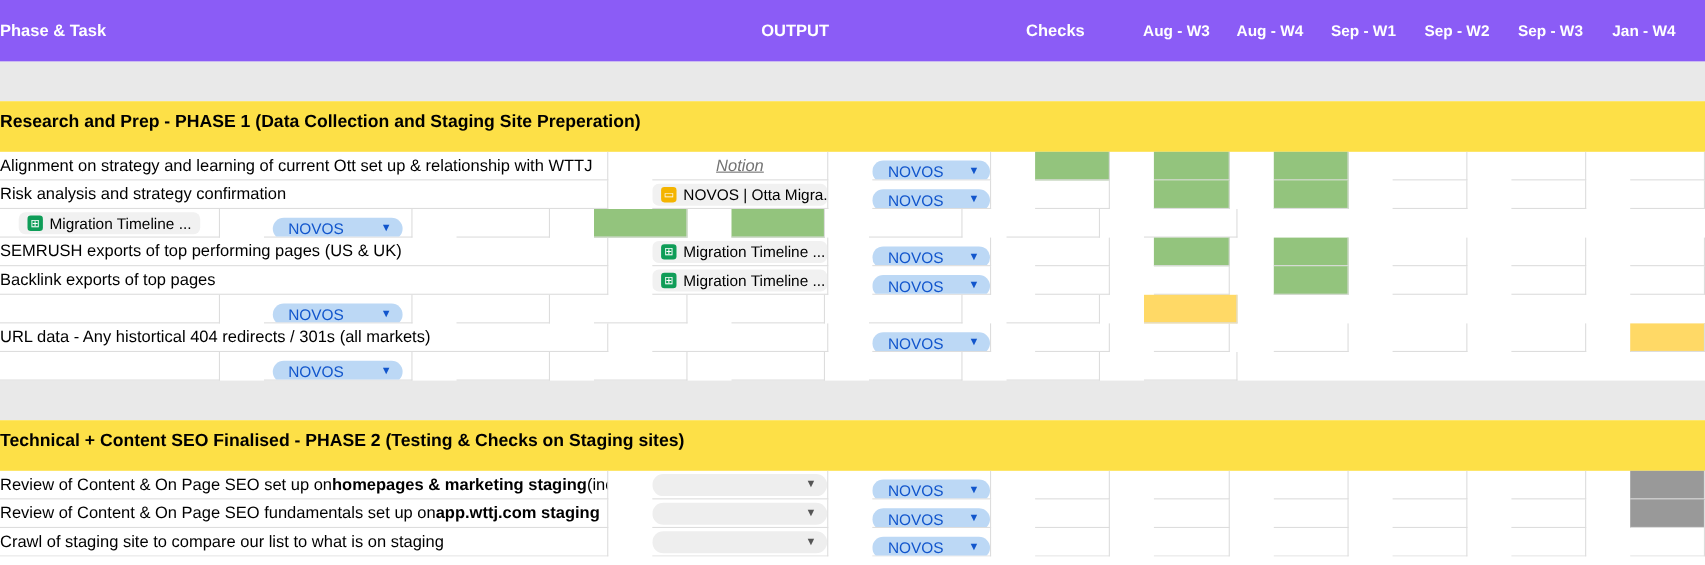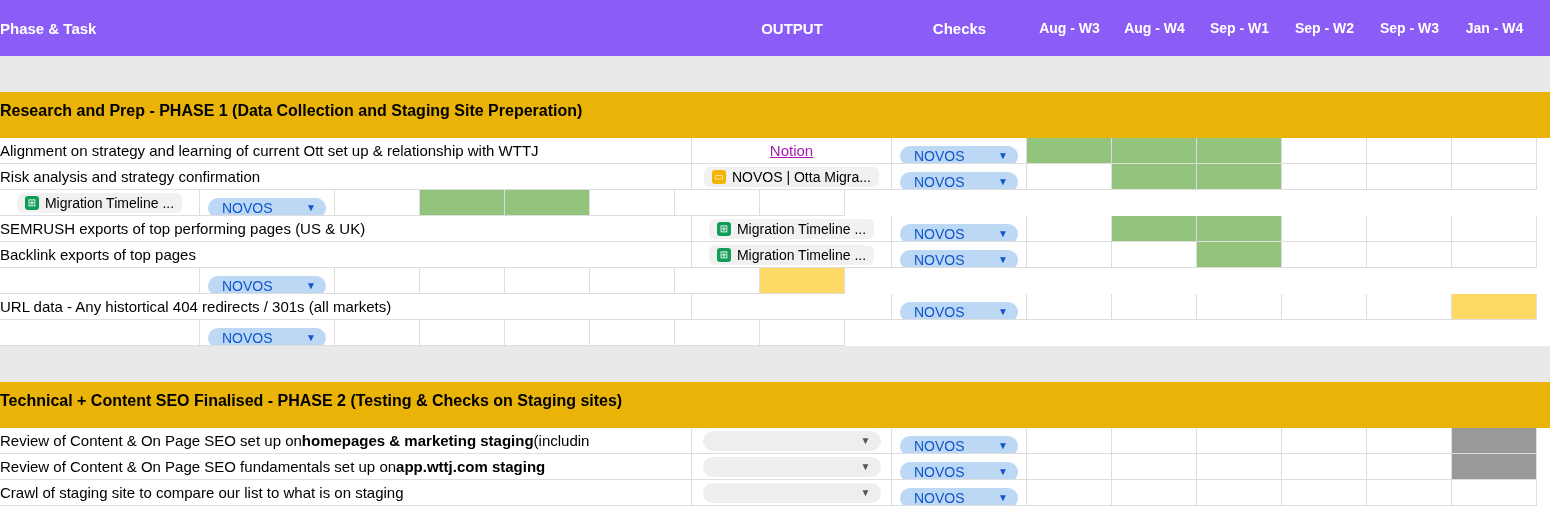--- a/index.html
+++ b/index.html
@@ -12,49 +12,50 @@
   }
   .header-row {
     background: #8b5cf6;
     color: #fff;
     display: flex;
     height: 56px;
     align-items: center;
     font-weight: 700;
   }
   .col-task   { width: 692px; padding-left: 0; }
-  .col-output { width: 200px; text-align: center; }
+  .col-output { width: 200px; text-align: left; }
   .col-owner  { width: 135px; text-align: center; }
   .col-week   { width: 85px;  text-align: center; font-size: 14px; }
   .section-band {
     background: #e9e9e9;
     height: 36px;
   }
   .section-title {
-    background: #eab308;
+    background: #fde047;
     font-weight: 700;
     padding: 10px 0 18px 0;
     font-size: 16px;
   }
   .data-row {
     display: flex;
     height: 26px;
     align-items: stretch;
+    gap: 40px;
   }
   .cell {
     border-right: 1px solid #ddd;
     border-bottom: 1px solid #ddd;
     display: flex;
     align-items: center;
     overflow: hidden;
     white-space: nowrap;
   }
   .cell.task-cell { padding-left: 0; border-left: none; }
   .cell.week-cell { justify-content: center; }
-  .link { color: #a21caf; text-decoration: underline; }
+  .link { color: #737373; text-decoration: underline; font-style: italic; }
   .chip-output {
     display: inline-flex;
     align-items: center;
     gap: 6px;
     padding: 2px 8px;
     border-radius: 6px;
     background: #f1f1f1;
     max-width: 180px;
     overflow: hidden;
     font-size: 14px;

